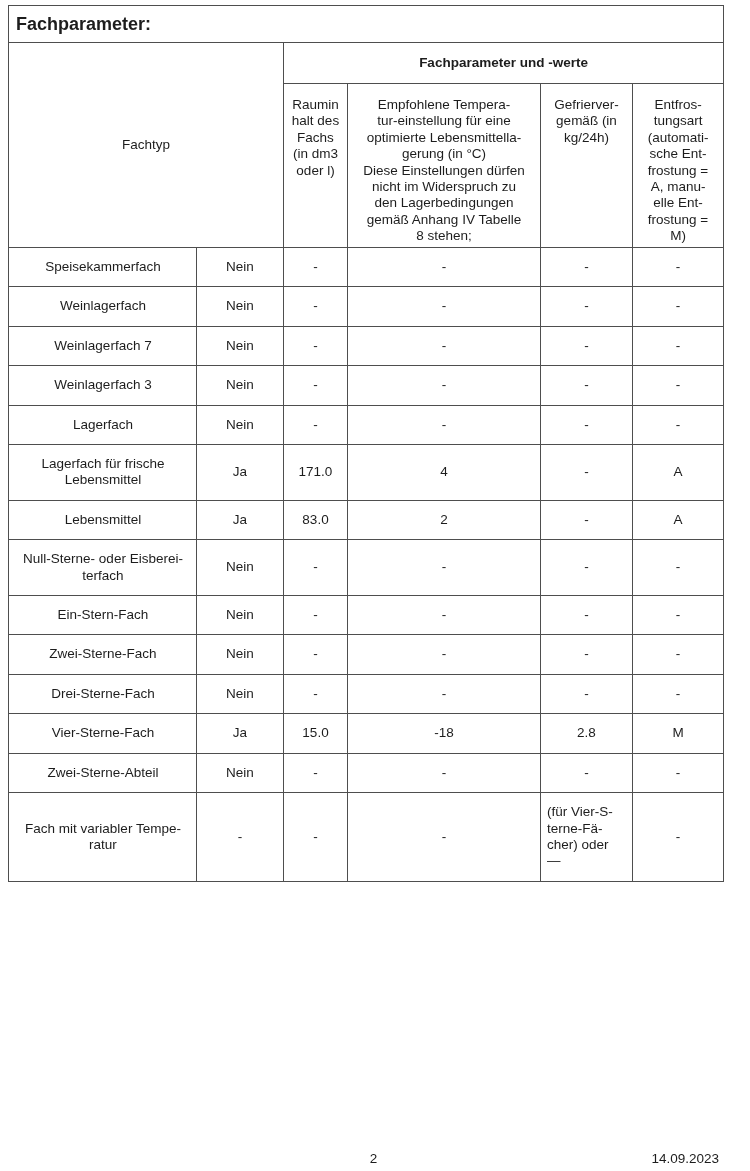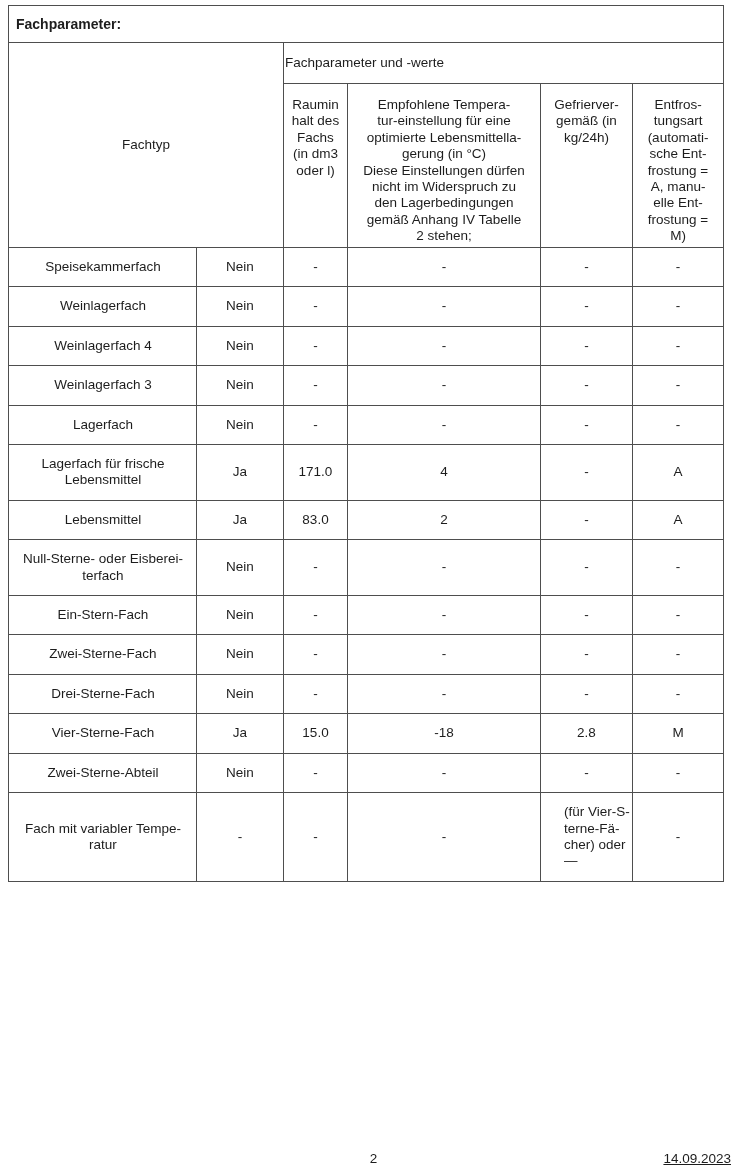--- a/index.html
+++ b/index.html
@@ -30,72 +30,73 @@
   table.fachtable td {
     border: 1px solid #4e4e4e;
     white-space: pre-line;
     overflow: hidden;
     vertical-align: middle;
   }
   tr.title-row td {
     height: 36px;
     padding: 0 7px;
     font-weight: 700;
-    font-size: 14px;
+    font-size: 18px;
     text-align: left;
   }
   td.corner-cell {
     text-align: center;
     vertical-align: middle;
   }
   tr.group-row td.group-cell {
     height: 38px;
+    text-align: center;
     vertical-align: middle;
+    font-weight: bold;
   }
   tr.subheader-row {
     height: 164px;
     padding-left: 20px;
   }
   tr.subheader-row td {
     vertical-align: top;
     padding: 13px 3px 0 3px;
     text-align: center;
   }
   td.name-cell {
     text-align: center;
     padding: 11px 6px 11px 7px;
   }
   td.value-cell {
     text-align: center;
     padding: 11px 4px;
   }
   td.value-cell.left {
     text-align: left;
-    padding-left: 23px;
+    padding-left: 6px;
     padding-right: 2px;
   }
   .footer {
     position: absolute;
     left: 8px;
     top: 1146px;
     width: 715px;
     height: 17px;
     font-size: 13.5px;
   }
   .footer .page-number {
     position: absolute;
     left: 0;
     right: 0;
     text-align: center;
   }
   .footer .date {
     position: absolute;
-    right: 0;
+    right: 12px;
     top: 0;
-    text-decoration: underline;
   }
 </style>
 </head>
 <body>
 
 <div class="doc">
   <table class="fachtable">
     <colgroup>
       <col style="width:188px">
       <col style="width:87px">
@@ -119,21 +120,21 @@
 (in dm3
 oder l)</td>
         <td>Empfohlene Tempera-
 tur-einstellung für eine
 optimierte Lebensmittella-
 gerung (in °C)
 Diese Einstellungen dürfen
 nicht im Widerspruch zu
 den Lagerbedingungen
 gemäß Anhang IV Tabelle
-2 stehen;</td>
+8 stehen;</td>
         <td>Gefrierver-
 gemäß (in
 kg/24h)</td>
         <td>Entfros-
 tungsart
 (automati-
 sche Ent-
 frostung =
 A, manu-
 elle Ent-
@@ -152,21 +153,21 @@
         </tr>
         <tr>
           <td class="name-cell">Weinlagerfach</td>
           <td class="value-cell">Nein</td>
           <td class="value-cell">-</td>
           <td class="value-cell">-</td>
           <td class="value-cell">-</td>
           <td class="value-cell">-</td>
         </tr>
         <tr>
-          <td class="name-cell">Weinlagerfach 4</td>
+          <td class="name-cell">Weinlagerfach 7</td>
           <td class="value-cell">Nein</td>
           <td class="value-cell">-</td>
           <td class="value-cell">-</td>
           <td class="value-cell">-</td>
           <td class="value-cell">-</td>
         </tr>
         <tr>
           <td class="name-cell">Weinlagerfach 3</td>
           <td class="value-cell">Nein</td>
           <td class="value-cell">-</td>

